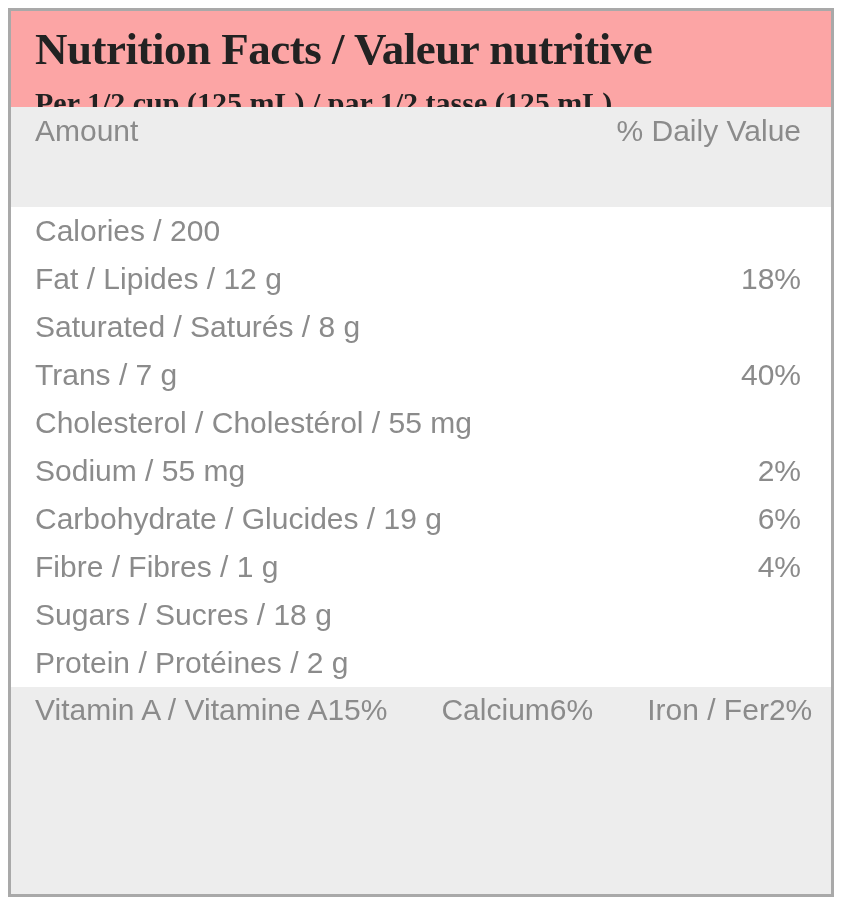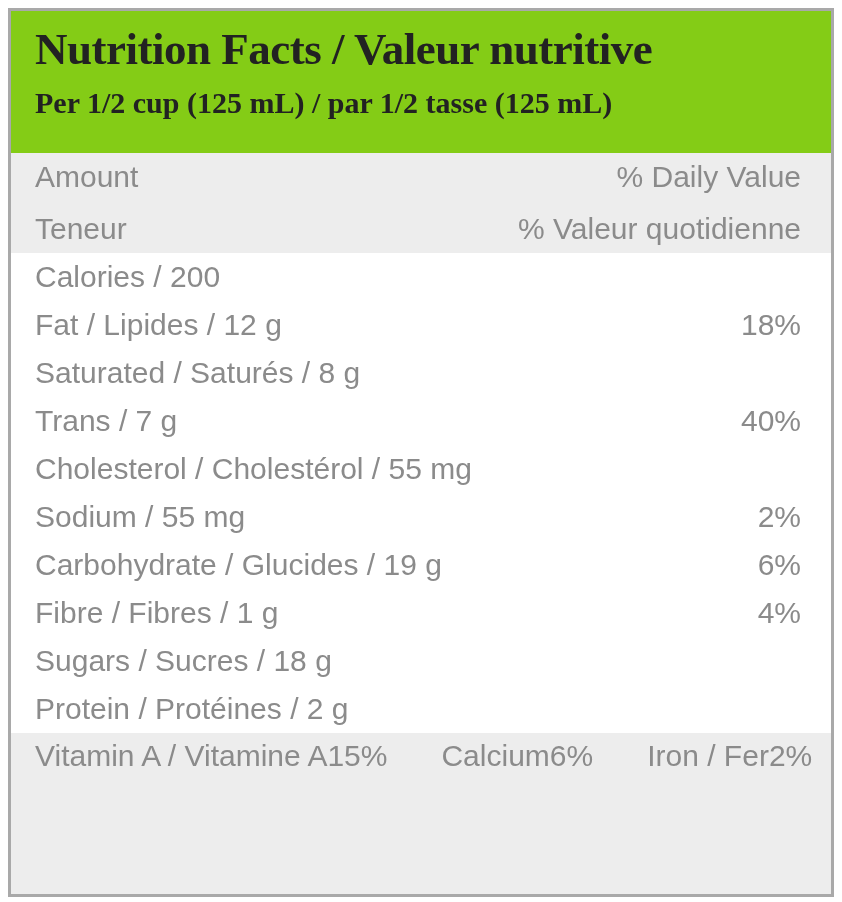--- a/index.html
+++ b/index.html
@@ -11,21 +11,21 @@
   }
   .wrap { width: 842px; height: 902px; padding: 8px 8px 5px 8px; }
   .panel {
     width: 826px; height: 889px;
     border: 3px solid #a9a9a9;
     background: #ffffff;
     display: flex; flex-direction: column;
     overflow: hidden;
   }
   
-  .hdr { padding: 6px 36px 0 24px; height: 142px; background: #84cc16; }
+  .hdr { padding: 6px 36px 0 24px; height: 96px; background: #fca5a5; }
   .title {
     font-family: "Liberation Serif", serif;
     font-weight: bold; font-size: 45px; line-height: 64px;
     letter-spacing: -0.5px; color: #222222;
     white-space: nowrap;
   }
   .serving {
     font-family: "Liberation Serif", serif;
     font-weight: bold; font-size: 30px; line-height: 44px;
     color: #222222; white-space: nowrap;
@@ -63,24 +63,20 @@
 
     <div class="hdr">
       <div class="title">Nutrition Facts / Valeur nutritive</div>
       <div class="serving">Per 1/2 cup (125 mL) / par 1/2 tasse (125 mL)</div>
     </div>
 
     <div class="dvhdr band">
       <div class="dvline">
         <span>Amount</span>
         <span>% Daily Value</span>
-      </div>
-      <div class="dvline">
-        <span>Teneur</span>
-        <span>% Valeur quotidienne</span>
       </div>
     </div>
 
     <div class="rows">
       <div class="row">
         <span class="nm">Calories / 200</span>
         <span class="dv"></span>
       </div>
       <div class="row">
         <span class="nm">Fat / Lipides / 12 g</span>

